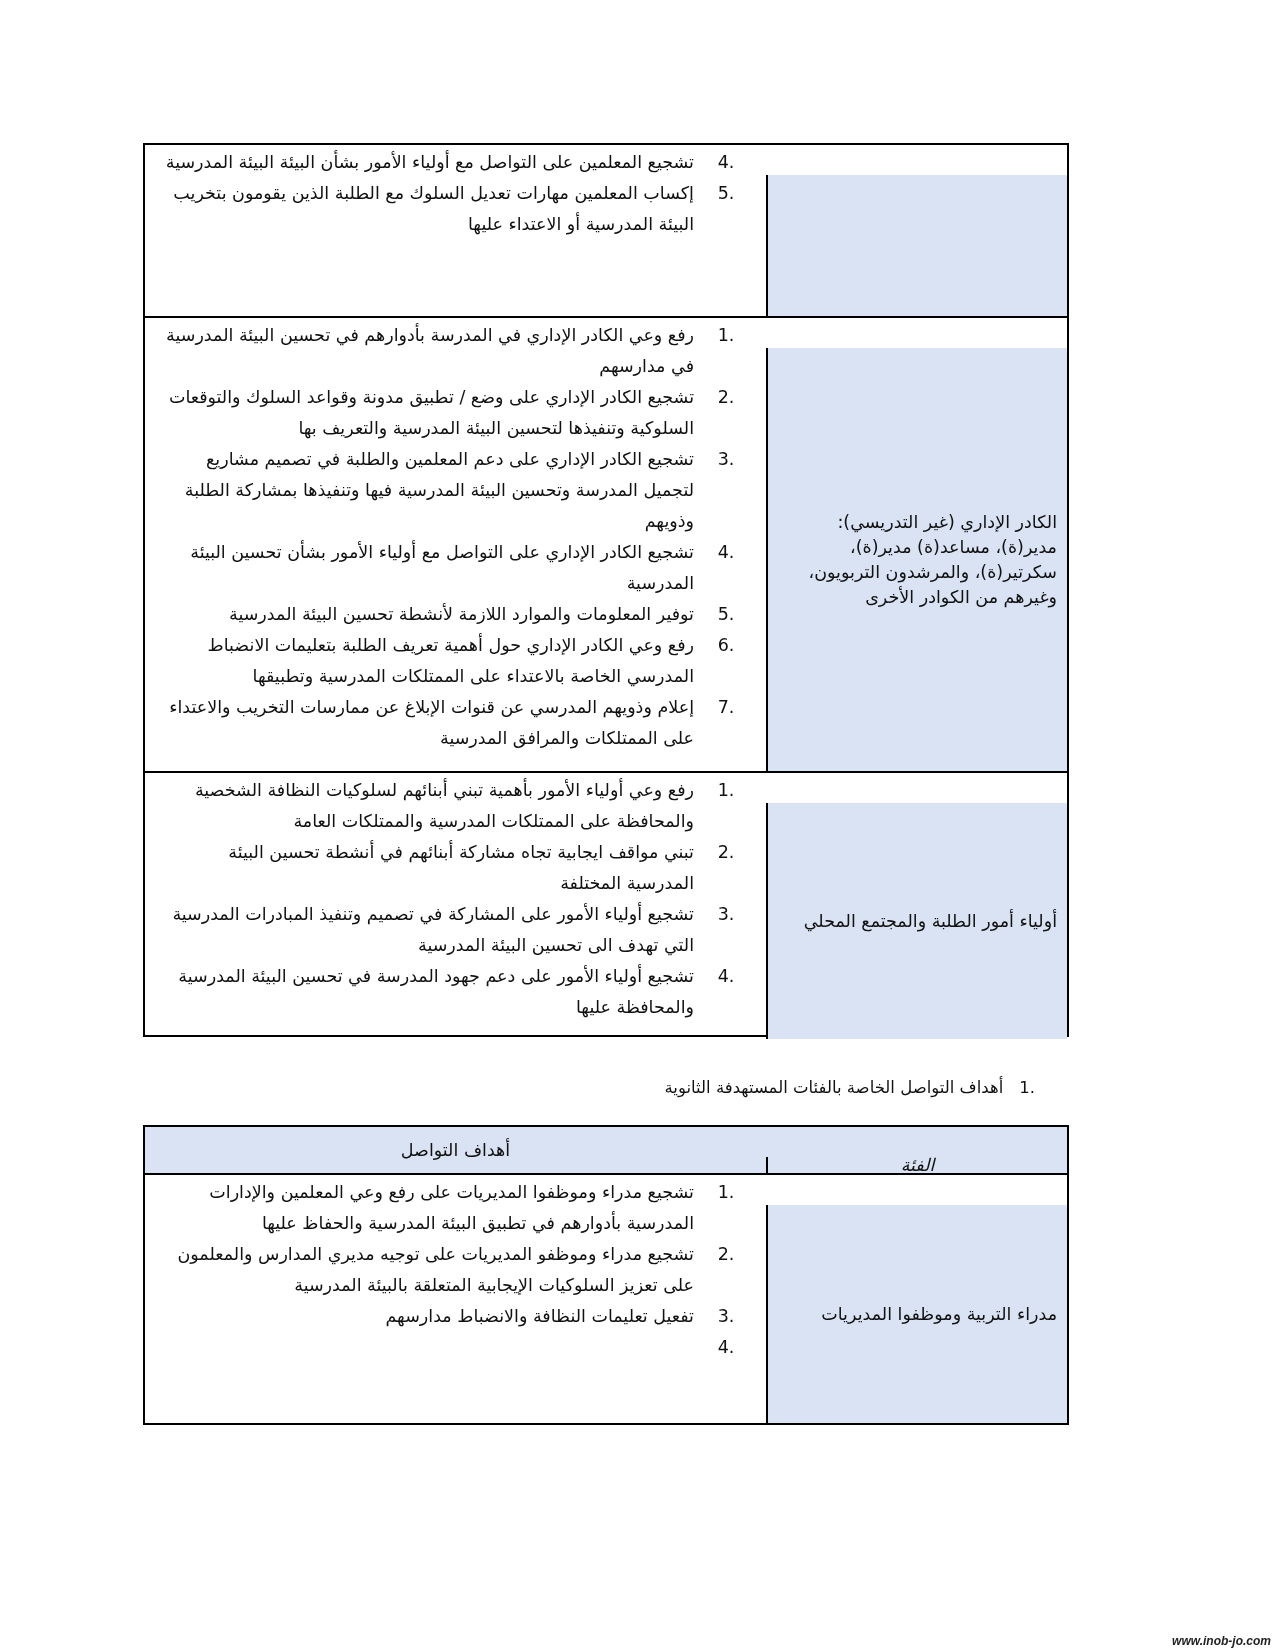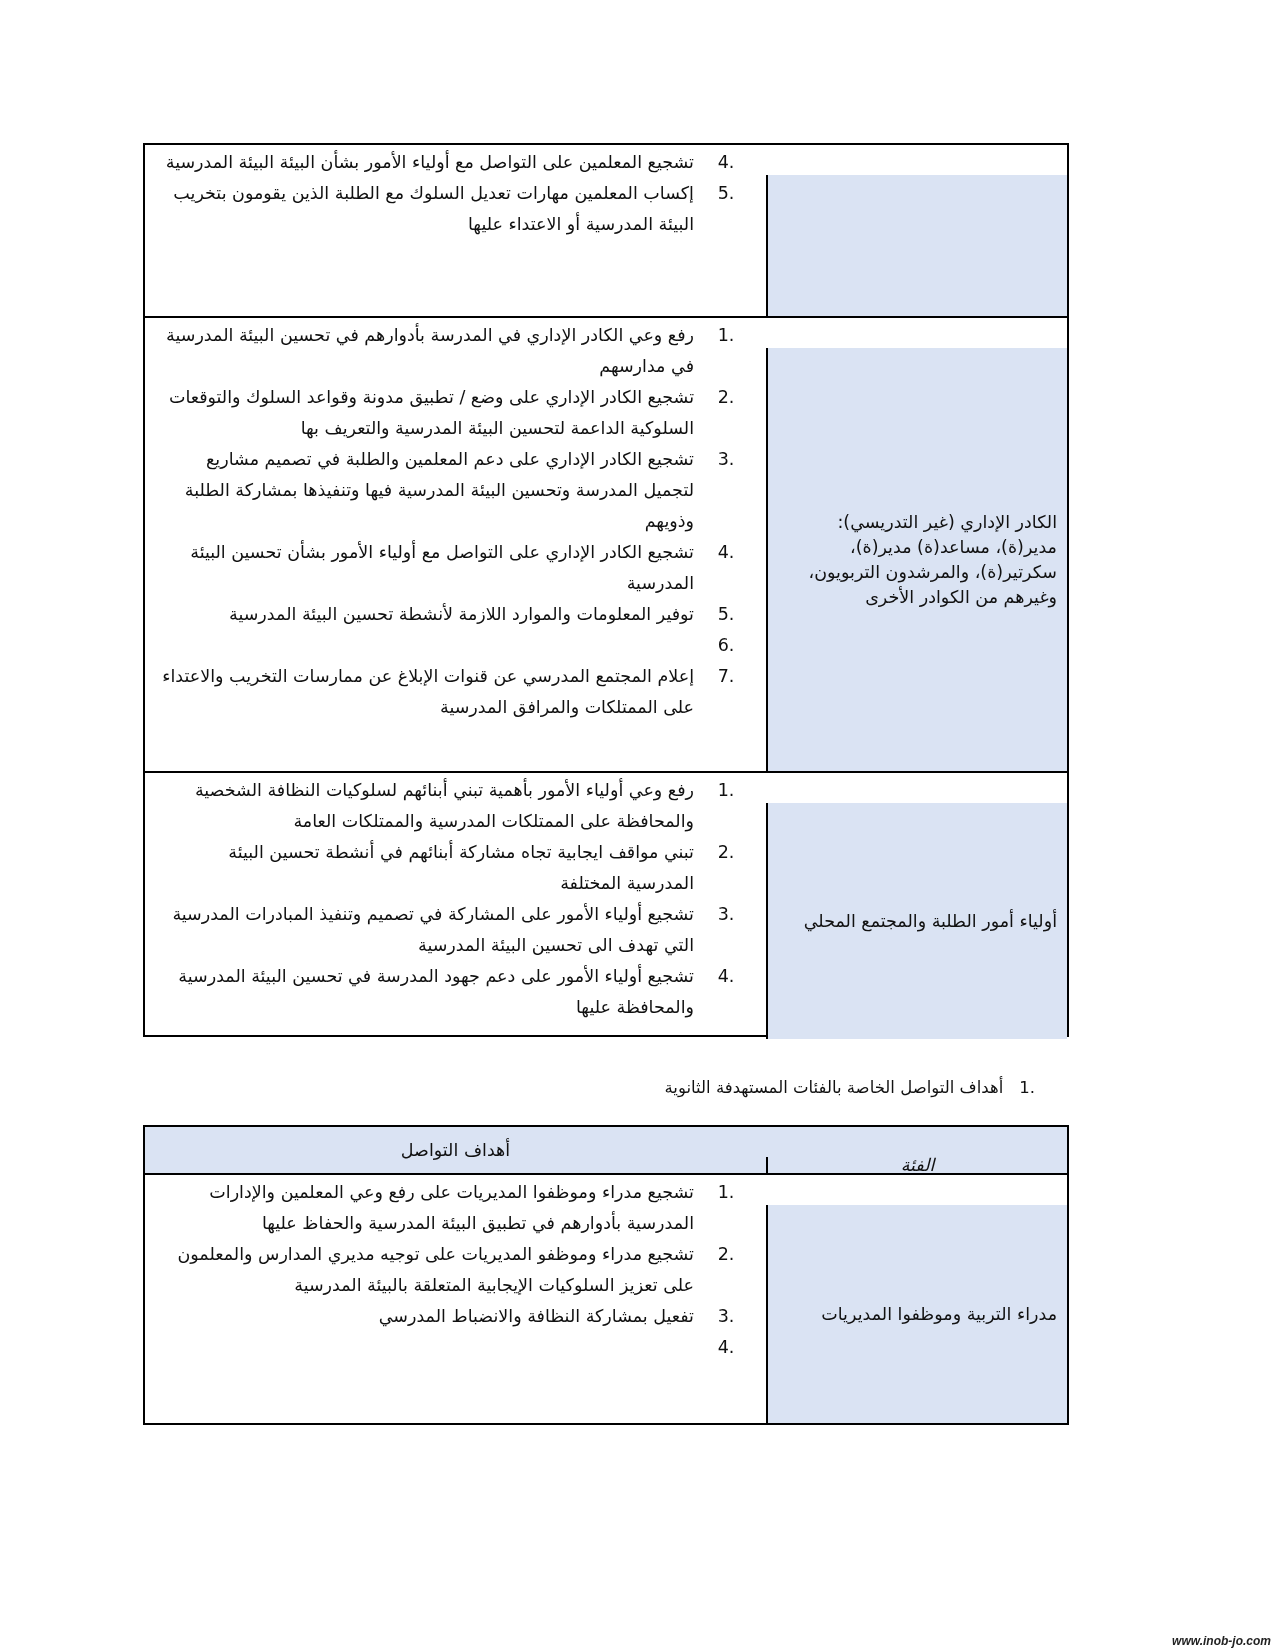--- a/index.html
+++ b/index.html
@@ -69,40 +69,41 @@
   <div class="row" id="r2">
     <div class="cat">الكادر الإداري (غير التدريسي): مدير(ة)، مساعد(ة) مدير(ة)، سكرتير(ة)، والمرشدون التربويون، وغيرهم من الكوادر الأخرى</div>
     <div class="goals">
       <ol class="glist">
         <li class="gitem">
             <span class="gnum">1.</span>
             <span class="gtext">رفع وعي الكادر الإداري في المدرسة بأدوارهم في تحسين البيئة المدرسية في مدارسهم</span>
           </li>
         <li class="gitem">
             <span class="gnum">2.</span>
-            <span class="gtext">تشجيع الكادر الإداري على وضع / تطبيق مدونة وقواعد السلوك والتوقعات السلوكية الداعمة لتحسين البيئة المدرسية والتعريف بها</span>
+            <span class="gtext">تشجيع الكادر الإداري على وضع / تطبيق مدونة وقواعد السلوك والتوقعات السلوكية وتنفيذها لتحسين البيئة المدرسية والتعريف بها</span>
           </li>
         <li class="gitem">
             <span class="gnum">3.</span>
             <span class="gtext">تشجيع الكادر الإداري على دعم المعلمين والطلبة في تصميم مشاريع لتجميل المدرسة وتحسين البيئة المدرسية فيها وتنفيذها بمشاركة الطلبة وذويهم</span>
           </li>
         <li class="gitem">
             <span class="gnum">4.</span>
             <span class="gtext">تشجيع الكادر الإداري على التواصل مع أولياء الأمور بشأن تحسين البيئة المدرسية</span>
           </li>
         <li class="gitem">
             <span class="gnum">5.</span>
             <span class="gtext">توفير المعلومات والموارد اللازمة لأنشطة تحسين البيئة المدرسية</span>
           </li>
         <li class="gitem">
             <span class="gnum">6.</span>
+            <span class="gtext">رفع وعي الكادر الإداري حول أهمية تعريف الطلبة بتعليمات الانضباط المدرسي الخاصة بالاعتداء على الممتلكات المدرسية وتطبيقها</span>
           </li>
         <li class="gitem">
             <span class="gnum">7.</span>
-            <span class="gtext">إعلام المجتمع المدرسي عن قنوات الإبلاغ عن ممارسات التخريب والاعتداء على الممتلكات والمرافق المدرسية</span>
+            <span class="gtext">إعلام وذويهم المدرسي عن قنوات الإبلاغ عن ممارسات التخريب والاعتداء على الممتلكات والمرافق المدرسية</span>
           </li>
       </ol>
     </div>
   </div>
 
   <div class="row" id="r3">
     <div class="cat">أولياء أمور الطلبة والمجتمع المحلي</div>
     <div class="goals">
       <ol class="glist">
         <li class="gitem">
@@ -143,21 +144,21 @@
         <li class="gitem">
             <span class="gnum">1.</span>
             <span class="gtext">تشجيع مدراء وموظفوا المديريات على رفع وعي المعلمين والإدارات المدرسية بأدوارهم في تطبيق البيئة المدرسية والحفاظ عليها</span>
           </li>
         <li class="gitem">
             <span class="gnum">2.</span>
             <span class="gtext">تشجيع مدراء وموظفو المديريات على توجيه مديري المدارس والمعلمون على تعزيز السلوكيات الإيجابية المتعلقة بالبيئة المدرسية</span>
           </li>
         <li class="gitem">
             <span class="gnum">3.</span>
-            <span class="gtext">تفعيل بمشاركة النظافة والانضباط المدرسي</span>
+            <span class="gtext">تفعيل تعليمات النظافة والانضباط مدارسهم</span>
           </li>
         <li class="gitem">
             <span class="gnum">4.</span>
           </li>
       </ol>
     </div>
   </div>
 </div>
 
 <div id="watermark">www.inob-jo.com</div>

